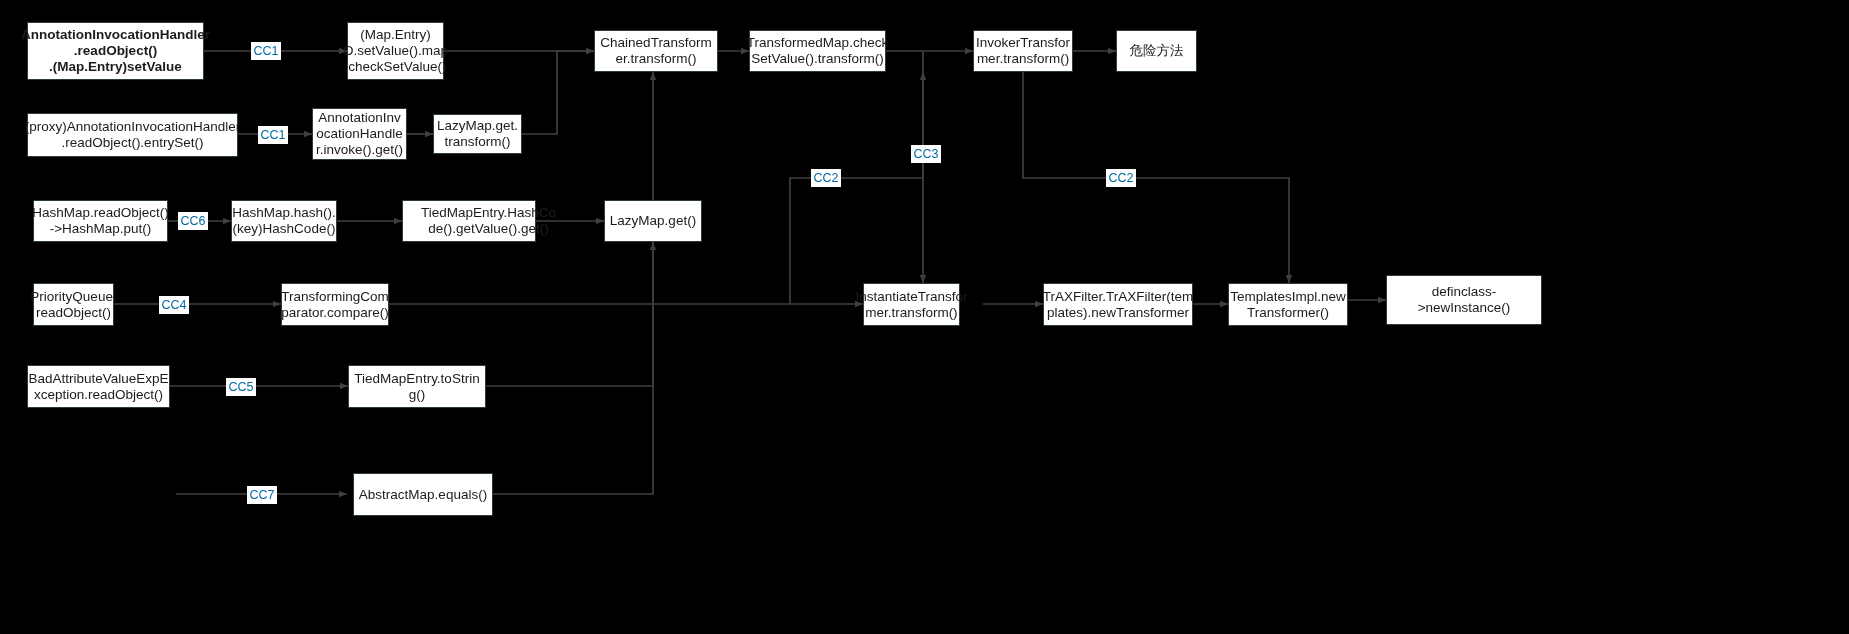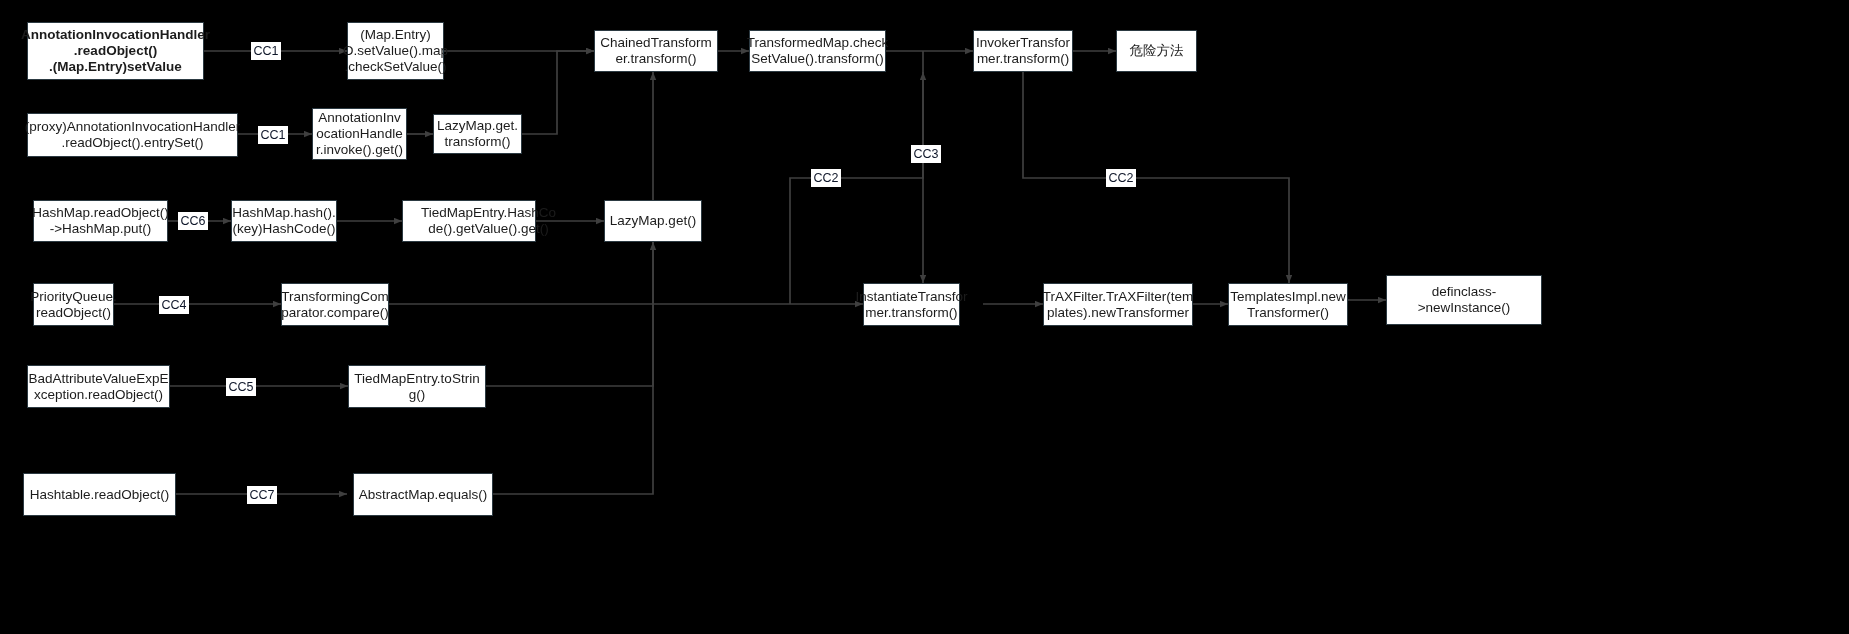--- a/index.html
+++ b/index.html
@@ -39,21 +39,21 @@
     justify-content: center;
     text-align: center;
     padding: 2px 4px;
     white-space: pre-line;
     z-index: 5;
   }
   .edge-label {
     position: absolute;
     box-sizing: border-box;
     background: #ffffff;
-    color: #0f172a;
+    color: #0369a1;
     font-size: 12.5px;
     line-height: 14px;
     display: flex;
     align-items: center;
     justify-content: center;
     text-align: center;
     padding: 1px 2px;
     z-index: 6;
   }
 </style>
@@ -153,21 +153,20 @@
 mer.transform()</div>
   <div class="node" style="left: 1043px; top: 283px; width: 150px; height: 43px;">TrAXFilter.TrAXFilter(tem
 plates).newTransformer</div>
   <div class="node" style="left: 1228px; top: 283px; width: 120px; height: 43px;">TemplatesImpl.new
 Transformer()</div>
   <div class="node" style="left: 1386px; top: 275px; width: 156px; height: 50px;">definclass-&gt;newInstance()</div>
   <div class="node" style="left: 27px; top: 365px; width: 143px; height: 43px;">BadAttributeValueExpE
 xception.readObject()</div>
   <div class="node" style="left: 348px; top: 365px; width: 138px; height: 43px;">TiedMapEntry.toStrin
 g()</div>
-  <div class="node" style="left: 23px; top: 473px; width: 153px; height: 43px;">Hashtable.readObject()</div>
   <div class="node" style="left: 353px; top: 473px; width: 140px; height: 43px;">AbstractMap.equals()</div>
 
   <div class="edge-label" style="left: 251px; top: 42px; width: 30px; height: 18px;">CC1</div>
   <div class="edge-label" style="left: 258px; top: 126px; width: 30px; height: 18px;">CC1</div>
   <div class="edge-label" style="left: 178px; top: 212px; width: 30px; height: 18px;">CC6</div>
   <div class="edge-label" style="left: 159px; top: 296px; width: 30px; height: 18px;">CC4</div>
   <div class="edge-label" style="left: 226px; top: 378px; width: 30px; height: 18px;">CC5</div>
   <div class="edge-label" style="left: 247px; top: 486px; width: 30px; height: 18px;">CC7</div>
   <div class="edge-label" style="left: 811px; top: 169px; width: 30px; height: 18px;">CC2</div>
   <div class="edge-label" style="left: 911px; top: 145px; width: 30px; height: 18px;">CC3</div>

